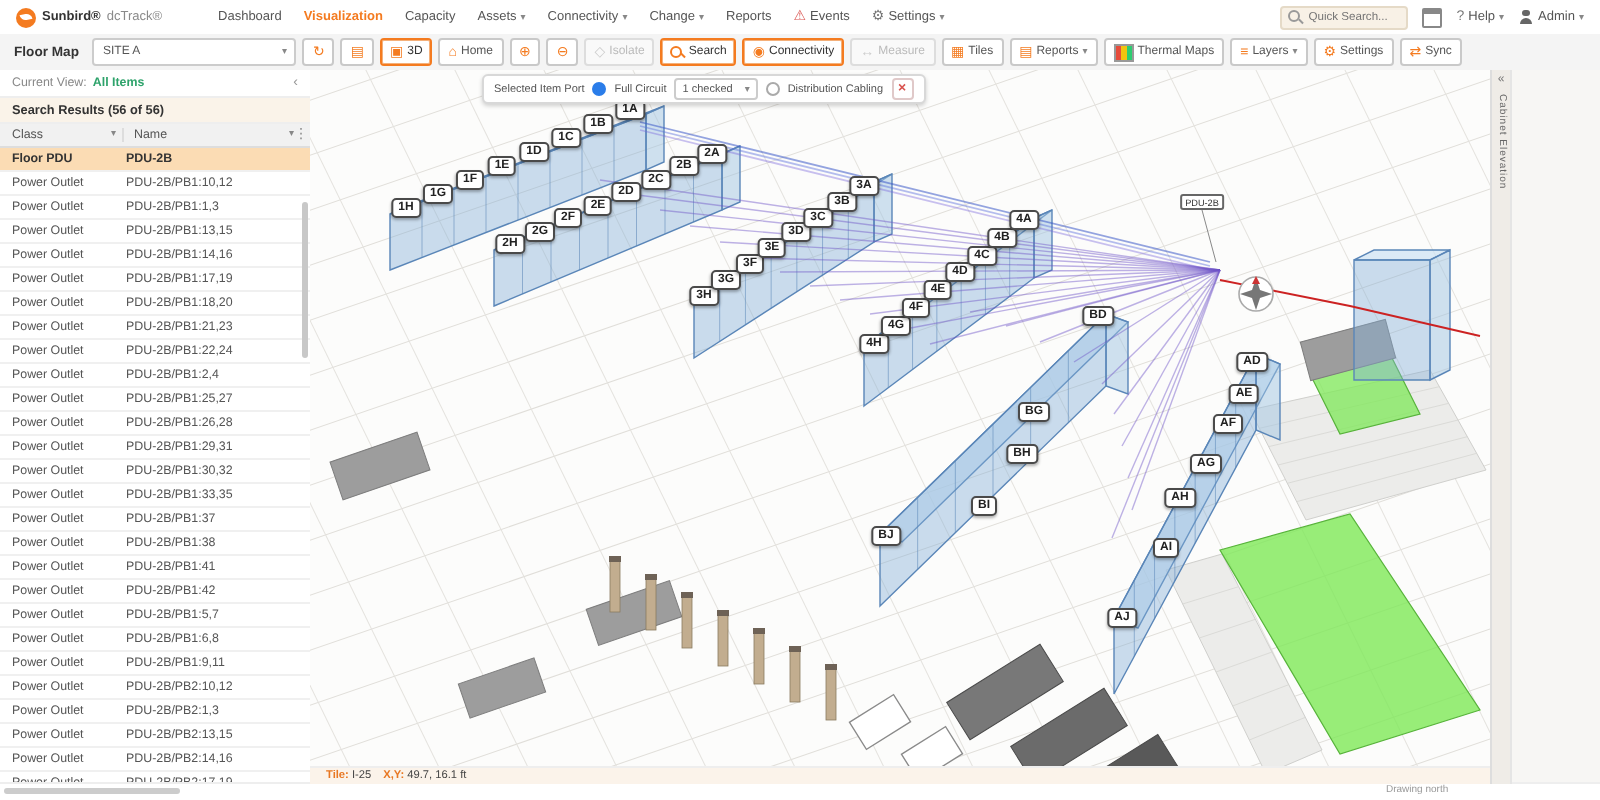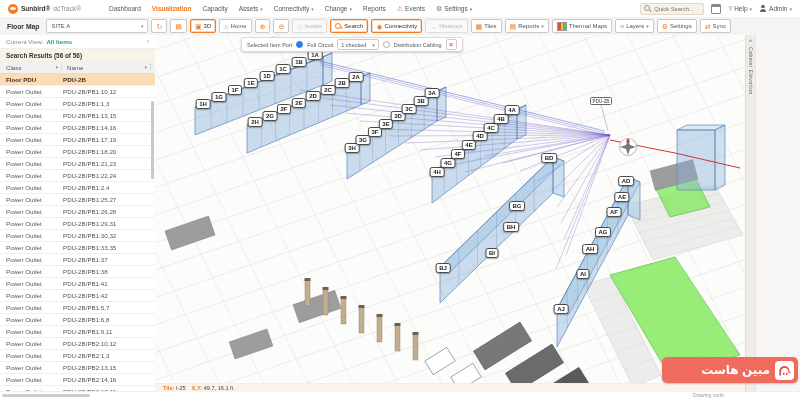--- a/index.html
+++ b/index.html
@@ -633,21 +633,13 @@
   <div class="rgutter"></div>
   <div class="rtab">
     <span class="coll">«</span>
     <span class="vtext">Cabinet Elevation</span>
   </div>
 
   <div class="bottomstrip"></div>
   <div class="hscroll"></div>
   <div class="drawing-north">Drawing north</div>
 
-  <div class="watermark">
-    <span class="wtext">مبین هاست</span>
-    <span class="wlogo">
-      <svg width="15" height="15" viewBox="0 0 20 20">
-          <path fill="#e8564a" d="M3 16v-5c0-4 3-7 7-7 3.5 0 6.5 2.5 6.5 6 0 1.5.8 2 1.5 2v1.5c-2 .3-3-.8-3-2.5 0-2.5-2-4.5-5-4.5-2.8 0-4.5 2-4.5 5v5H3zm5 0v-3h2v3H8zm4 0v-3h2v3h-2z"></path>
-        </svg>
-    </span>
-  </div>
 </div>
 
 </body></html>

